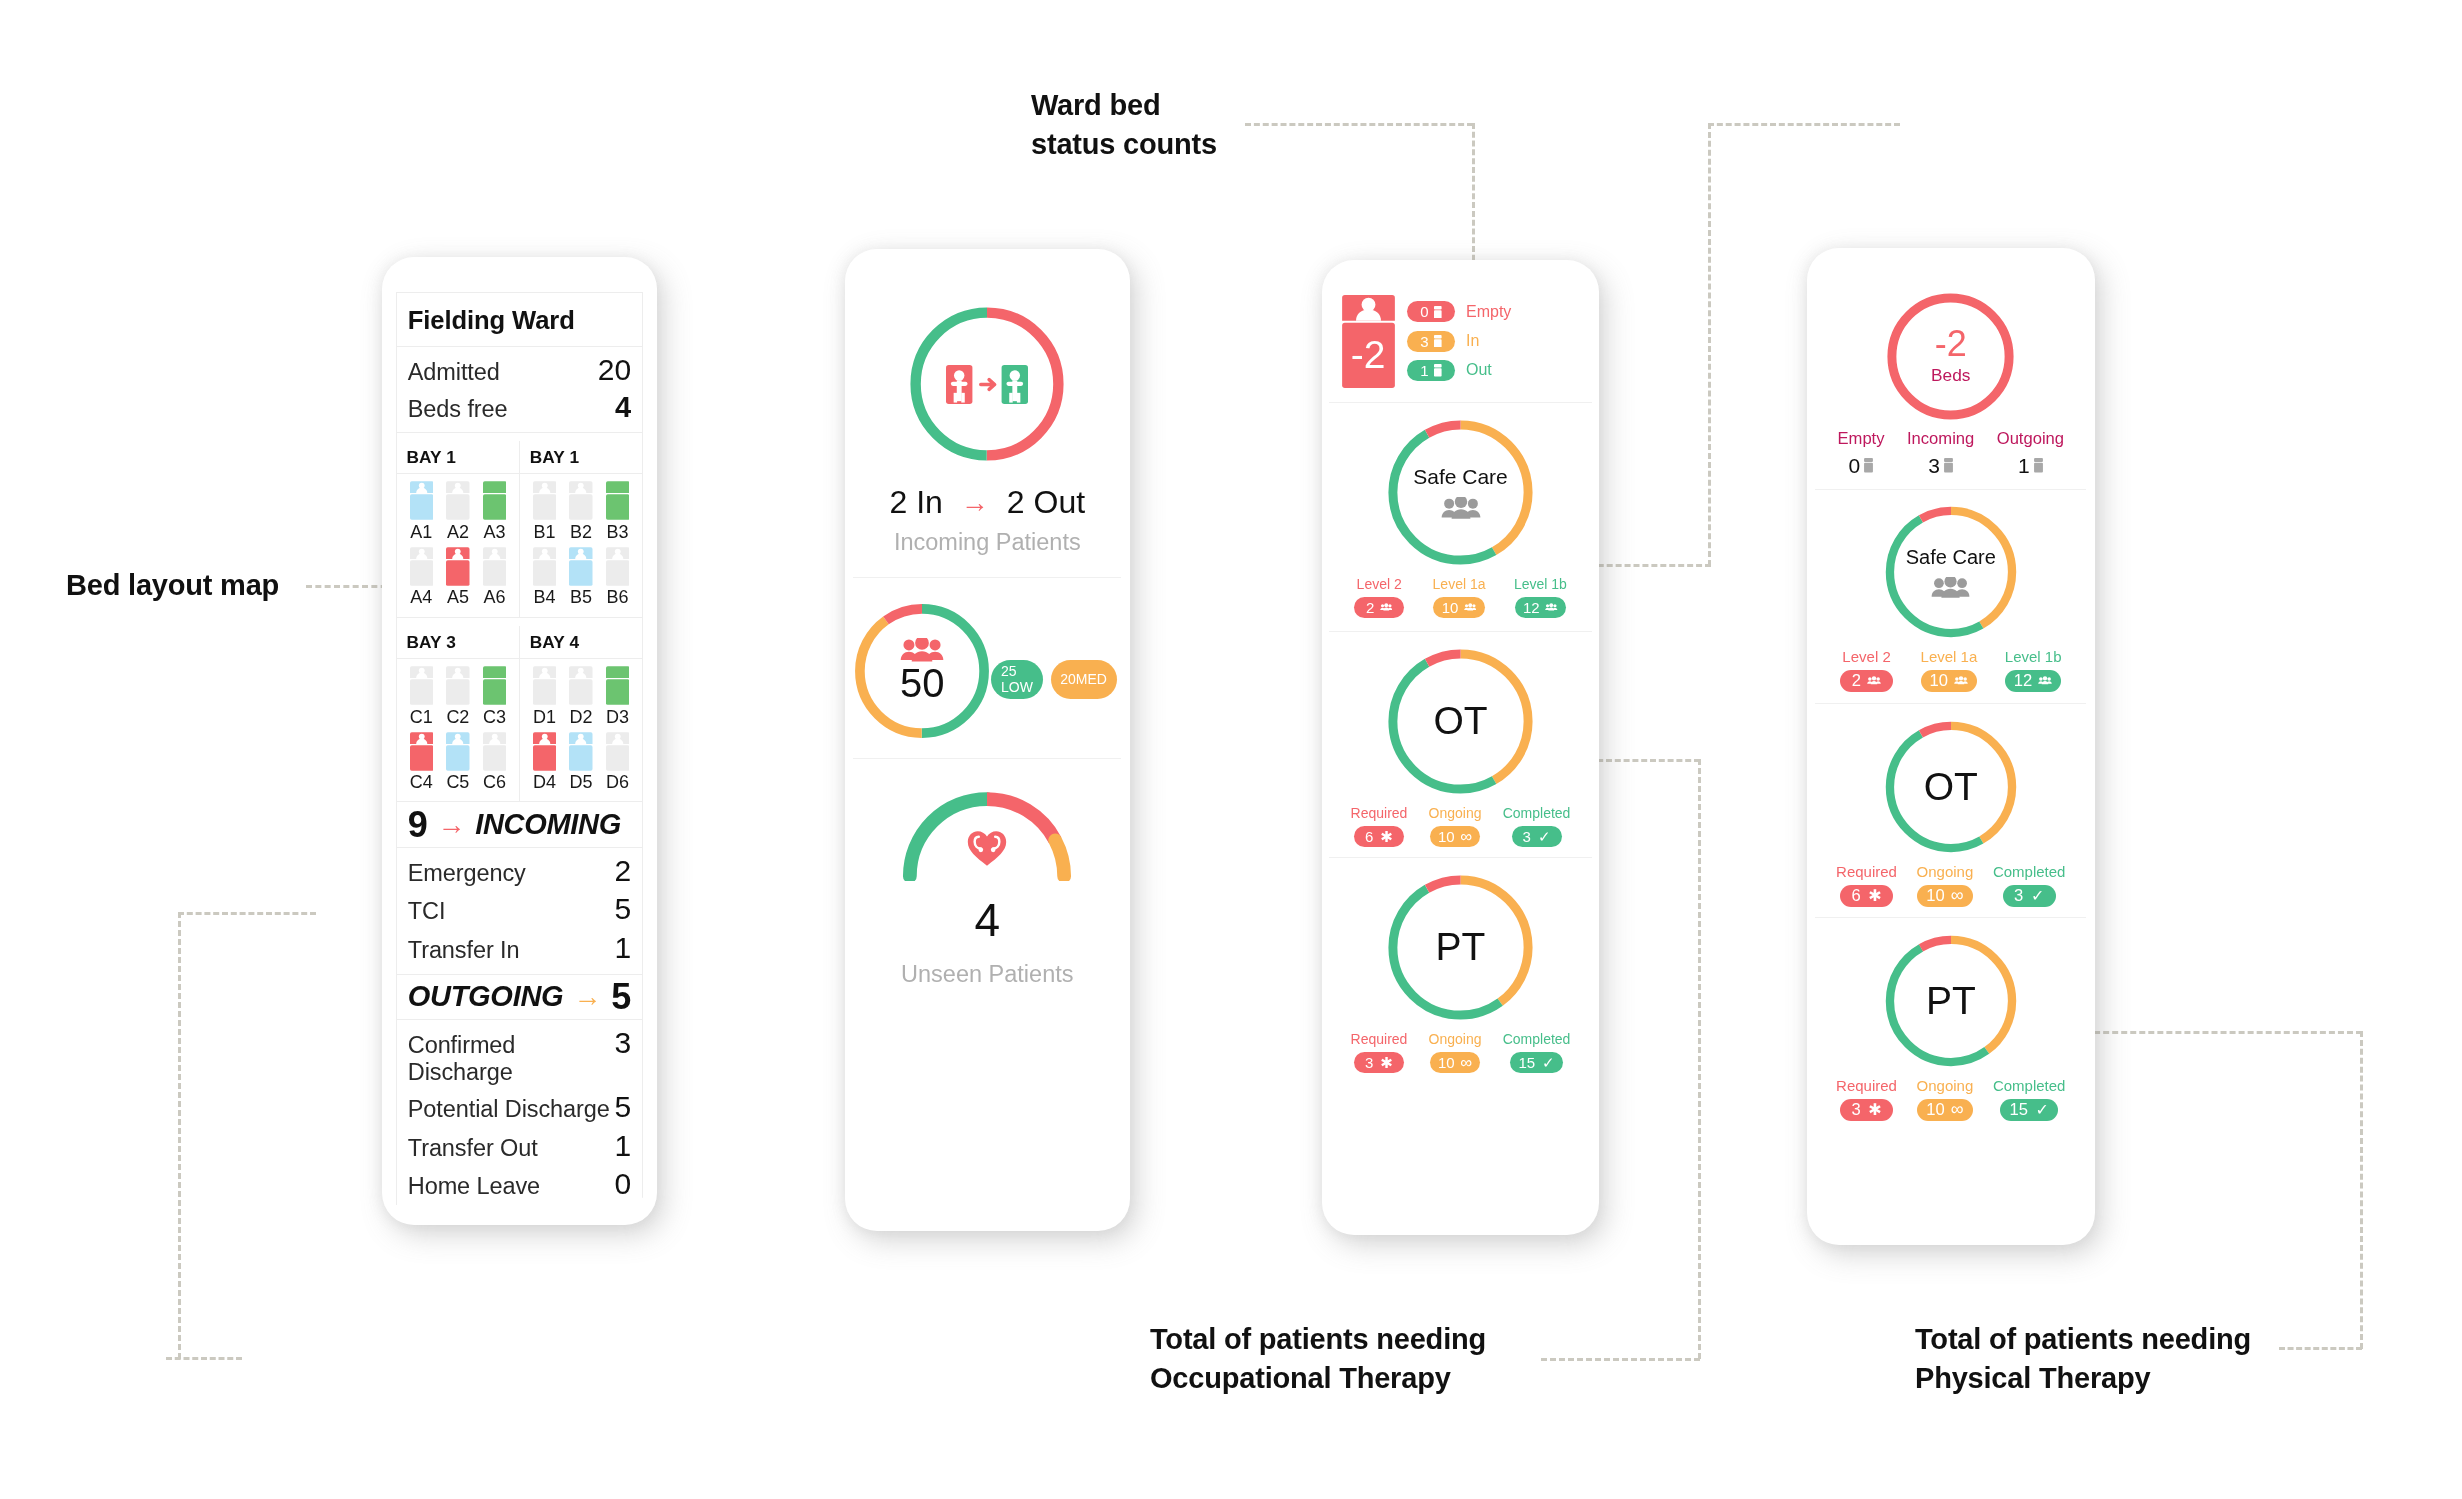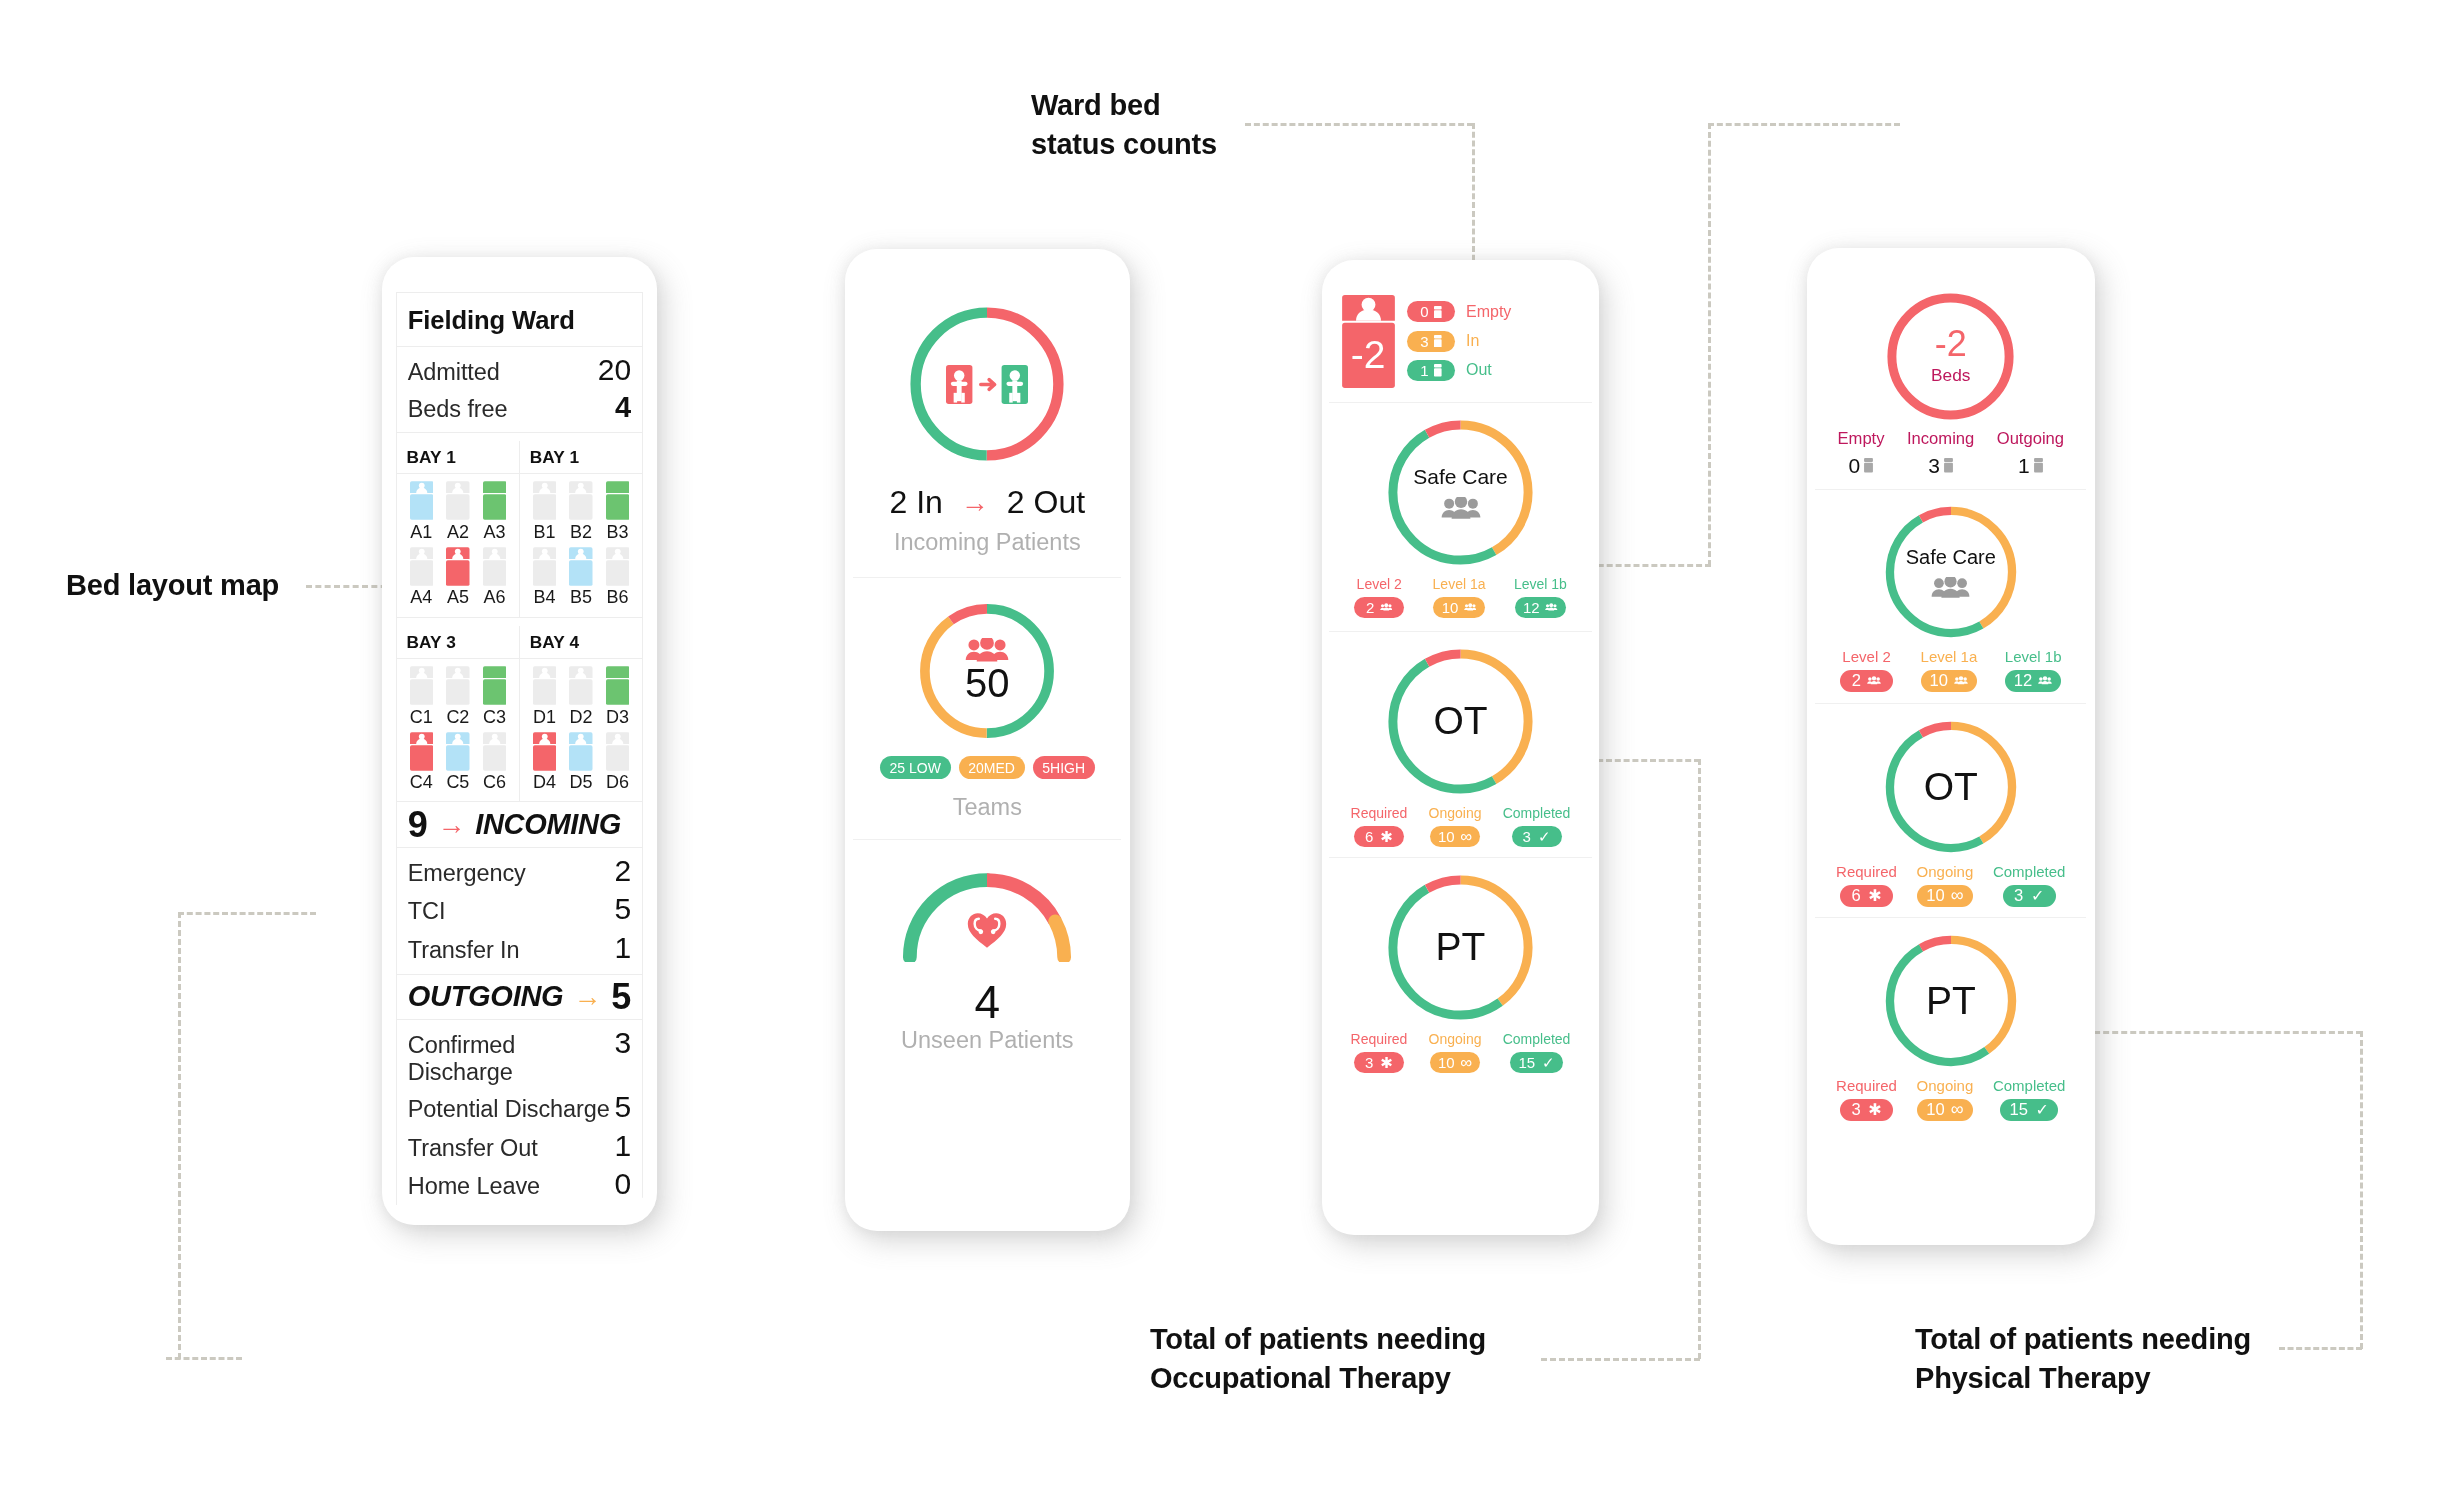--- a/index.html
+++ b/index.html
@@ -479,21 +479,21 @@
           </div>
         </div>
         <div style="display:flex; align-items:center; gap:18px; margin-top:21px;">
           <span style="font-size:32px; font-weight:300; color:#111;">2 In</span>
           <span style="font-size:28px; font-weight:700; color:#f4656a;">→</span>
           <span style="font-size:32px; font-weight:300; color:#111;">2 Out</span>
         </div>
         <div class="cap-muted" style="font-size:23.5px; margin-top:8.3px;">Incoming Patients</div>
       </div>
 
-      <div style="padding:23.5px 0 18px 0; display:flex; flex-direction:column; align-items:center; border-bottom:1.4px solid #f0f0f0;">
+      <div style="padding:23.5px 0 18px 0; display:flex; flex-direction:row; align-items:center; border-bottom:1.4px solid #f0f0f0;">
         <div class="ring-wrap" style="width:138px; height:138px;">
           <svg width="138" height="138" viewBox="0 0 200 200">
             <circle cx="100" cy="100" r="90" fill="none" stroke="#46be8a" stroke-width="14" stroke-dasharray="282.7 282.7" transform="rotate(-90 100 100)"></circle>
             <circle cx="100" cy="100" r="90" fill="none" stroke="#f9b050" stroke-width="14" stroke-dasharray="226.2 339.3" stroke-dashoffset="-282.7" transform="rotate(-90 100 100)"></circle>
             <circle cx="100" cy="100" r="90" fill="none" stroke="#f4656a" stroke-width="14" stroke-dasharray="56.5 509" stroke-dashoffset="-508.9" transform="rotate(-90 100 100)"></circle>
           </svg>
           <div class="ring-center">
             <svg width="44" height="23.5" viewBox="0 0 64 34" style="margin-bottom:1.4px;">
               <circle cx="13" cy="10" r="8" fill="#f4656a"></circle>
               <path d="M1 32c0-7 5.5-12 12-12s12 5 12 12z" fill="#f4656a"></path>
@@ -524,21 +524,21 @@
             <svg width="42" height="37" viewBox="0 0 60 54">
               <path d="M30 52C14 40 2 30 2 17.5 2 8 9 2 16.5 2 22 2 27 5 30 9.5 33 5 38 2 43.5 2 51 2 58 8 58 17.5 58 30 46 40 30 52z" fill="#f4656a"></path>
               <path d="M18 10c-4 0-6 3-6 7 0 6 4 10 9 10" stroke="#fff" stroke-width="3.6" fill="none" stroke-linecap="round"></path>
               <path d="M42 10c4 0 6 3 6 7 0 6-4 10-9 10" stroke="#fff" stroke-width="3.6" fill="none" stroke-linecap="round"></path>
               <circle cx="21" cy="29" r="3.4" fill="#fff"></circle>
               <circle cx="39" cy="29" r="3.4" fill="#fff"></circle>
             </svg>
           </div>
         </div>
         <div style="font-size:46px; font-weight:300; color:#111; margin-top:16.6px; line-height:1;">4</div>
-        <div class="cap-muted" style="font-size:23.5px; margin-top:2px;">Unseen Patients</div>
+        <div class="cap-muted" style="font-size:23.5px; margin-top:18px;">Unseen Patients</div>
       </div>
 
     </div>
   </div>
 
   <div class="phone" style="left:1322px; top:260px; width:277px; height:975px;">
     <div class="screen" style="left:7px; top:18px; width:263px; height:938px; border-radius:0 0 26px 0;">
 
       <div style="display:flex; align-items:center; gap:12.5px; padding:16.6px 15px 14px 12.5px; border-bottom:1.4px solid #f0f0f0;">
         <div style="position:relative; width:53px; height:93px;">

